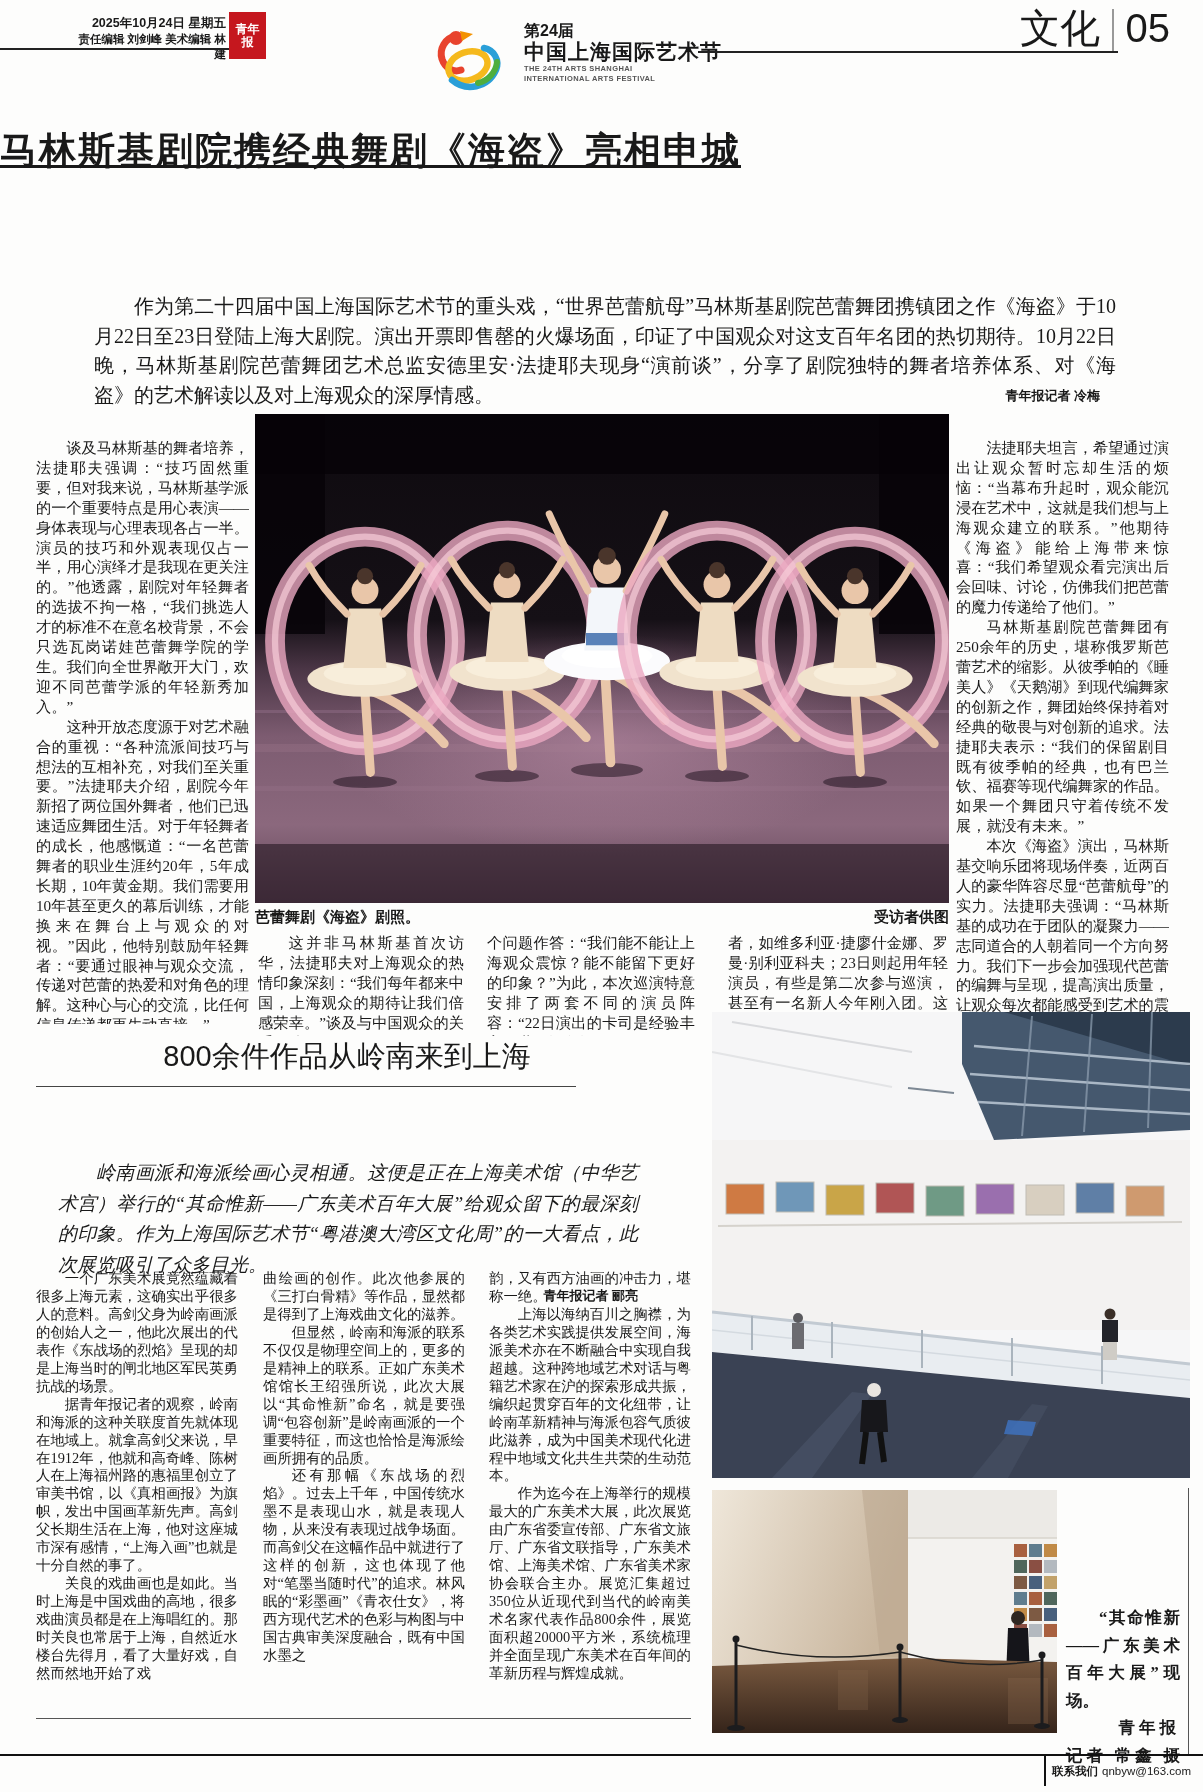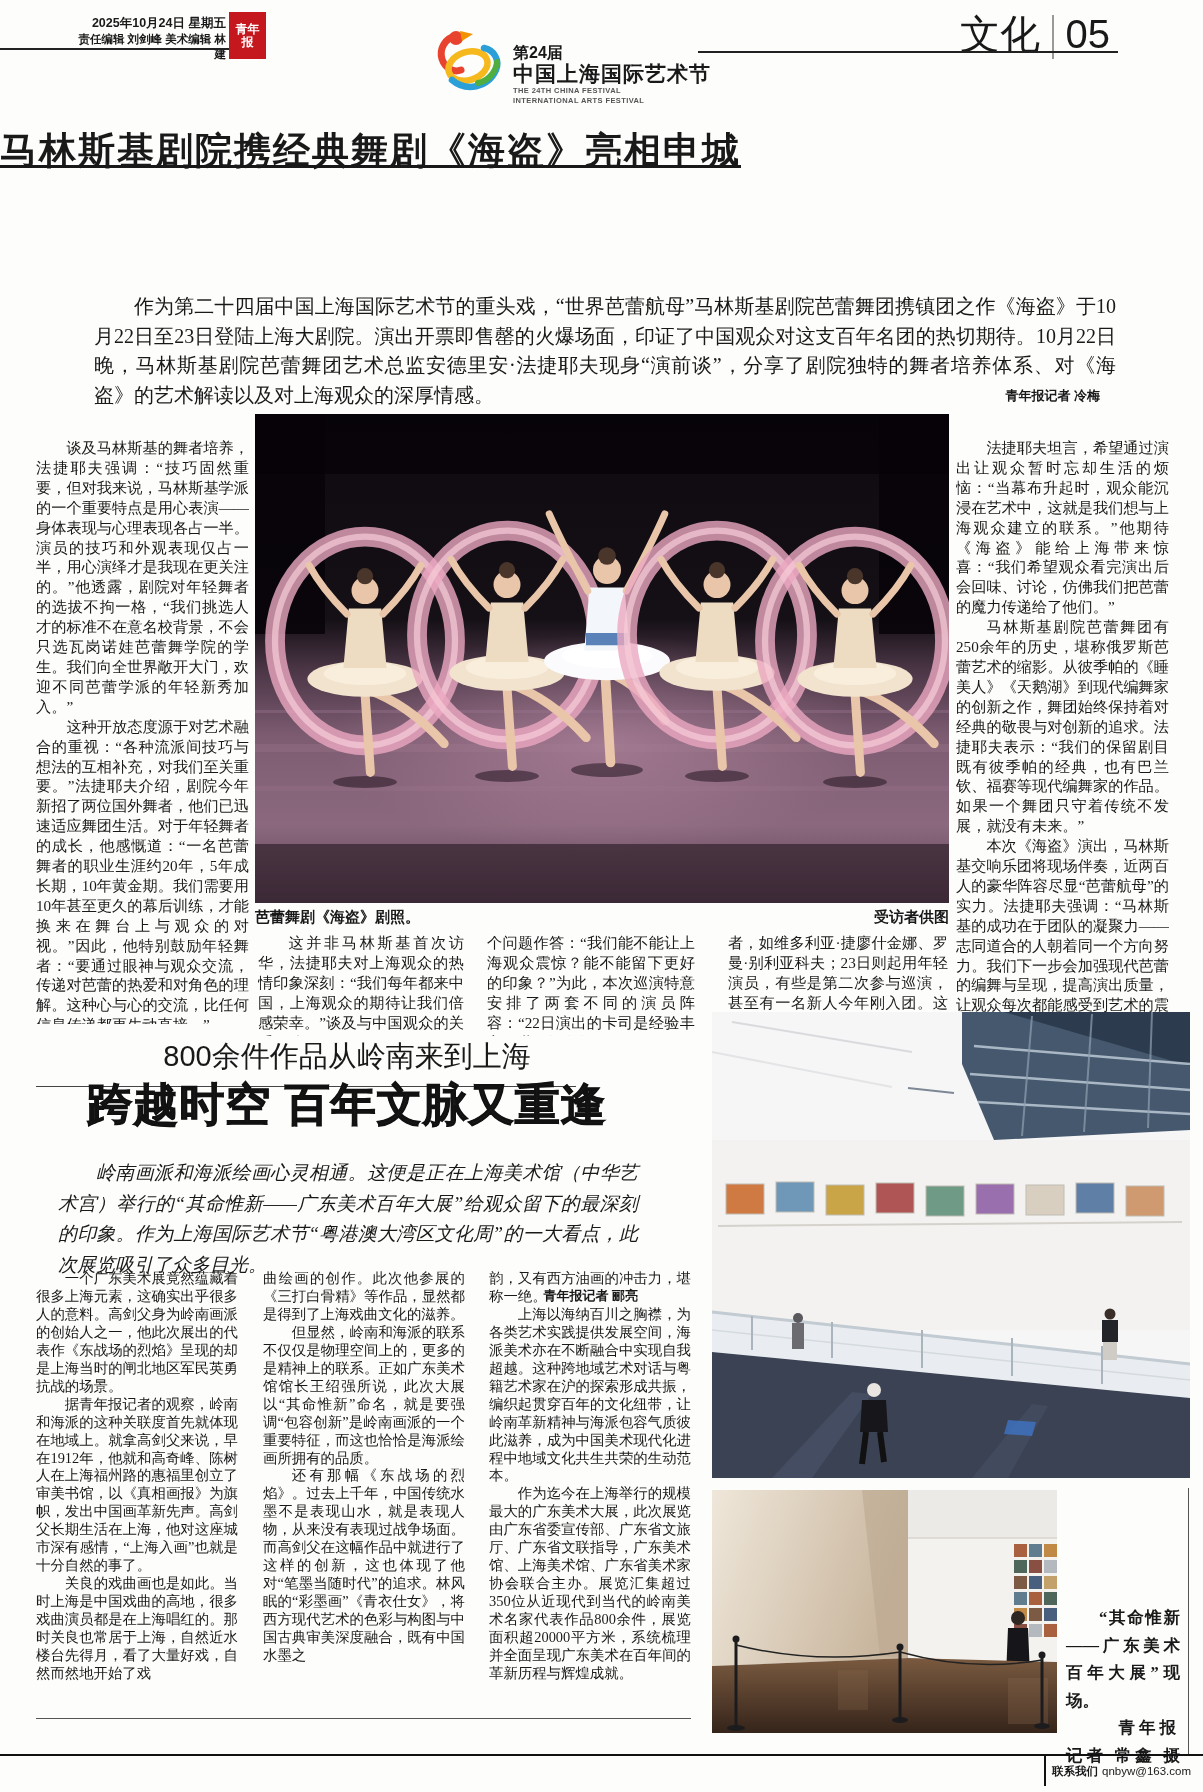--- a/index.html
+++ b/index.html
@@ -8,25 +8,25 @@
   .abs{position:absolute;}
   .sans{font-family:"Liberation Sans","DejaVu Sans",sans-serif;}
   .rule{background:#222;}
   
   .date-block{left:68px;top:15px;width:158px;text-align:right;font-family:"Liberation Sans","DejaVu Sans",sans-serif;}
   .date-line{font-size:12.5px;font-weight:bold;line-height:17px;}
   .editors-line{font-size:11.5px;font-weight:bold;line-height:15px;}
   .brand-box{left:229px;top:12px;width:37px;height:47px;background:#c5171e;color:#fff;
              display:flex;align-items:center;justify-content:center;text-align:center;
              font-size:12px;font-weight:bold;line-height:13px;padding:2px;box-sizing:border-box;}
-  .festival{left:426px;top:22px;display:flex;gap:7px;align-items:flex-end;}
+  .festival{left:426px;top:22px;display:flex;gap:18px;align-items:flex-start;}
   .fest-l1{font-size:16px;font-weight:bold;line-height:18px;}
   .fest-l2{font-size:21px;font-weight:bold;letter-spacing:1px;line-height:24px;}
   .fest-en{font-size:7.5px;color:#555;font-weight:bold;line-height:10px;letter-spacing:.4px;}
-  .section-block{left:900px;top:12px;width:270px;display:flex;justify-content:center;gap:12px;align-items:flex-start;}
+  .section-block{left:900px;top:6px;width:270px;display:flex;justify-content:flex-end;gap:12px;align-items:flex-start;}
   .section-name{font-size:40px;line-height:44px;font-weight:500;}
   .section-vr{width:1.5px;height:44px;background:#999;margin-top:3px;}
   .section-no{font-size:40px;line-height:44px;font-weight:500;}
   
   .kicker1{left:0;top:126px;width:1203px;text-align:left;font-size:37px;font-weight:700;letter-spacing:2px;text-decoration:underline;}
   .headline1{left:0;top:166px;width:1203px;text-align:center;font-size:63px;font-weight:900;
              letter-spacing:2px;-webkit-text-stroke:2px #111;}
   .lead1{left:94px;top:292px;width:1022px;font-size:20px;line-height:29.5px;text-align:justify;}
   .lead1 p{margin:0;text-indent:2em;}
   .byline{font-family:"Liberation Sans","DejaVu Sans",sans-serif;font-weight:bold;font-size:13px;}
@@ -93,21 +93,21 @@
         <circle cx="30" cy="16" r="7" fill="#e8432e"></circle>
         <polygon points="34,9 47,12 36,19" fill="#f39200"></polygon>
         <ellipse cx="42" cy="44" rx="20" ry="14" fill="none" stroke="#f5b91d" stroke-width="6.5" transform="rotate(-18 42 44)"></ellipse>
         <path d="M26,58 C40,70 62,66 70,48 C74,38 68,28 58,26" fill="none" stroke="#2a9fd8" stroke-width="6.5" stroke-linecap="round"></path>
         <path d="M52,61 C62,59 70,50 71,40" fill="none" stroke="#4fae3d" stroke-width="6" stroke-linecap="round"></path>
       </svg>
     </span>
     <span class="sans">
       <div class="fest-l1">第24届</div>
       <div class="fest-l2">中国上海国际艺术节</div>
-      <div class="fest-en">THE 24TH CHINA FESTIVAL</div>
+      <div class="fest-en">THE 24TH ARTS SHANGHAI</div>
       <div class="fest-en">INTERNATIONAL ARTS FESTIVAL</div>
     </span>
   </div>
 
   <div class="abs section-block sans">
     <span class="section-name">文化</span>
     <span class="section-vr"></span>
     <span class="section-no">05</span>
   </div>
   <div class="abs rule" style="left:698px;top:51px;width:420px;height:1.5px;"></div>
@@ -204,21 +204,20 @@
 
   <div class="abs col colR">
     <p>法捷耶夫坦言，希望通过演出让观众暂时忘却生活的烦恼：“当幕布升起时，观众能沉浸在艺术中，这就是我们想与上海观众建立的联系。”他期待《海盗》能给上海带来惊喜：“我们希望观众看完演出后会回味、讨论，仿佛我们把芭蕾的魔力传递给了他们。”</p>
     <p>马林斯基剧院芭蕾舞团有250余年的历史，堪称俄罗斯芭蕾艺术的缩影。从彼季帕的《睡美人》《天鹅湖》到现代编舞家的创新之作，舞团始终保持着对经典的敬畏与对创新的追求。法捷耶夫表示：“我们的保留剧目既有彼季帕的经典，也有巴兰钦、福赛等现代编舞家的作品。如果一个舞团只守着传统不发展，就没有未来。”</p>
     <p>本次《海盗》演出，马林斯基交响乐团将现场伴奏，近两百人的豪华阵容尽显“芭蕾航母”的实力。法捷耶夫强调：“马林斯基的成功在于团队的凝聚力——志同道合的人朝着同一个方向努力。我们下一步会加强现代芭蕾的编舞与呈现，提高演出质量，让观众每次都能感受到艺术的震撼。”</p>
   </div>
 
   <div class="abs a2divider"></div>
   <div class="abs a2heads">
     <div class="kicker2">800余件作品从岭南来到上海</div>
-    <div class="headline2">跨越时空 百年文脉又重逢</div>
   </div>
 
   <div class="abs lead2">
     <p>岭南画派和海派绘画心灵相通。这便是正在上海美术馆（中华艺术宫）举行的“其命惟新——广东美术百年大展”给观众留下的最深刻的印象。作为上海国际艺术节“粤港澳大湾区文化周”的一大看点，此次展览吸引了众多目光。</p>
     <div class="byline byline2">青年报记者 郦亮</div>
   </div>
 
   <div class="abs col col2s a2col1">
     <p>一个广东美术展竟然蕴藏着很多上海元素，这确实出乎很多人的意料。高剑父身为岭南画派的创始人之一，他此次展出的代表作《东战场的烈焰》呈现的却是上海当时的闸北地区军民英勇抗战的场景。</p>
     <p>据青年报记者的观察，岭南和海派的这种关联度首先就体现在地域上。就拿高剑父来说，早在1912年，他就和高奇峰、陈树人在上海福州路的惠福里创立了审美书馆，以《真相画报》为旗帜，发出中国画革新先声。高剑父长期生活在上海，他对这座城市深有感情，“上海入画”也就是十分自然的事了。</p>

